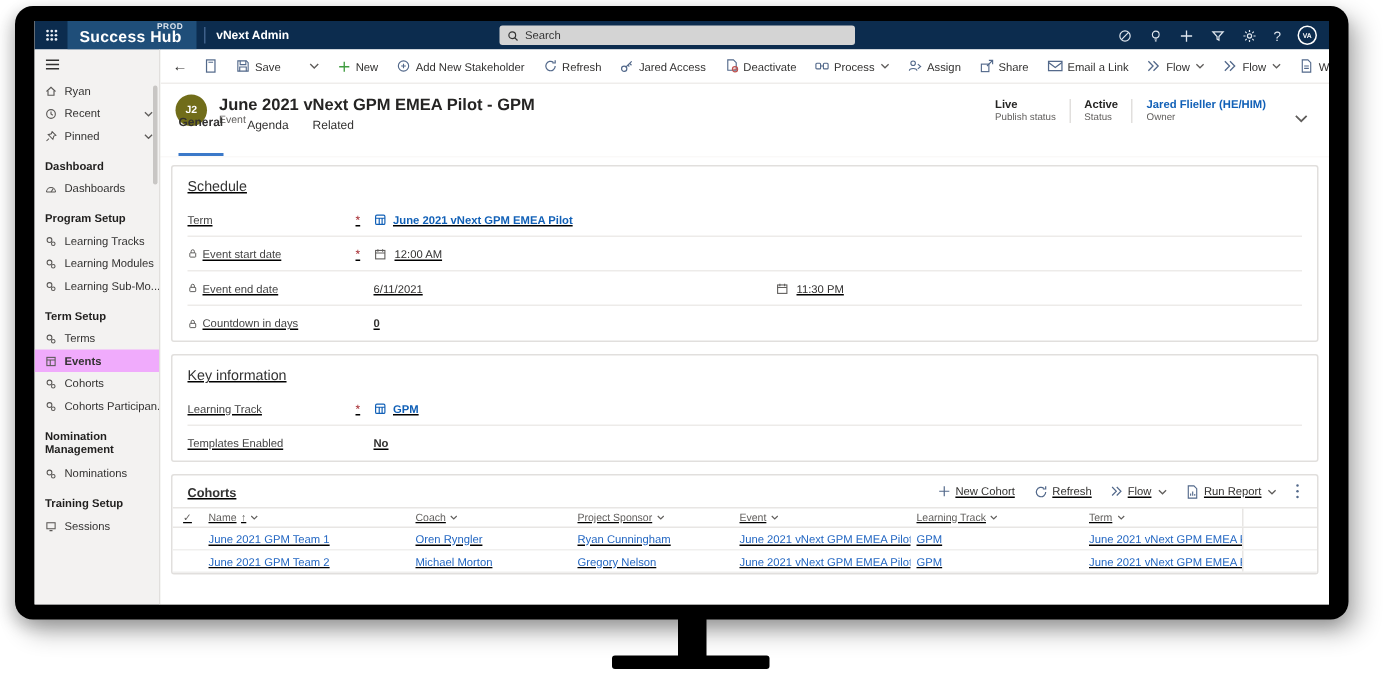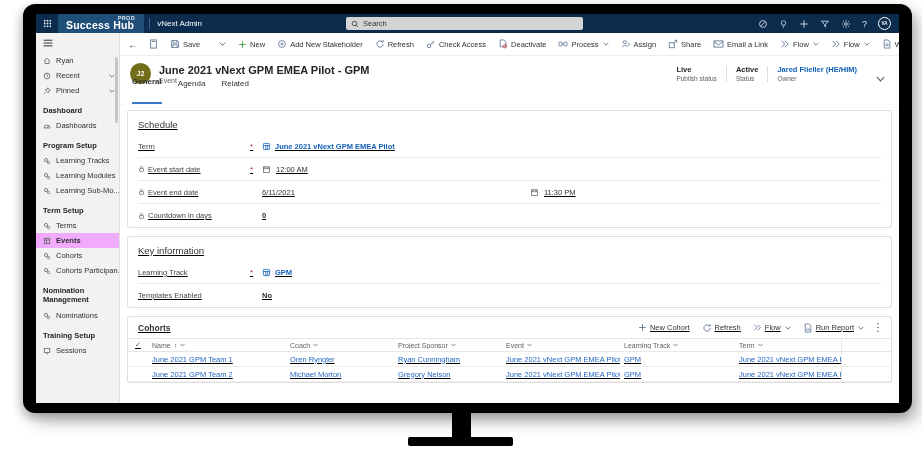--- a/index.html
+++ b/index.html
@@ -2,38 +2,38 @@
 <html><head>
 <meta charset="utf-8">
 <style>
   * { margin:0; padding:0; box-sizing:border-box; }
   html,body { width:922px; height:449px; background:#fff; overflow:hidden;
     font-family:"Liberation Sans","DejaVu Sans",sans-serif; }
   svg { display:block; }
   .ic { display:inline-block; flex:none; }
 
   
-  .monitor { position:absolute; left:23px; top:4px; width:889px; height:409px;
+  .monitor { position:absolute; left:10px; top:4px; width:889px; height:409px;
     background:#000; border-radius:12px;
     box-shadow:6px 8px 16px rgba(0,0,0,.30), -3px 4px 10px rgba(0,0,0,.18); }
   .stand-neck { position:absolute; left:452px; top:410px; width:19px; height:28px; background:#000; }
   .stand-base { position:absolute; left:408px; top:437px; width:105px; height:9px; background:#000; border-radius:2px; }
   .screen { position:absolute; left:13px; top:10px; right:13px; bottom:10px;
     background:#fff; overflow:hidden; }
 
   
   .navbar { position:absolute; left:0; top:0; right:0; height:19px; background:#0c2c4e;
     display:flex; align-items:center; color:#e8edf4; }
   .waffle { width:22px; height:19px; display:flex; align-items:center; justify-content:center; cursor:pointer; }
   .brand { position:relative; height:19px; background:#1f4e79; display:flex; align-items:flex-end;
     padding:0 10px 2px 8px; }
   .brand .app { font-size:10.5px; font-weight:bold; color:#fff; letter-spacing:.2px; }
   .brand .env { position:absolute; top:1px; right:9px; font-size:5.5px; font-weight:bold; color:#dfe6ee; letter-spacing:.4px; }
   .nav-div { width:1px; height:11px; background:#3e608a; margin:0 7px 0 5px; }
-  .area { font-size:8px; font-weight:normal; color:#fff;text-align:right; }
+  .area { font-size:8px; font-weight:bold; color:#fff;text-align:right; }
   .searchbox { position:absolute; left:310px; top:3px; width:237px; height:13px; background:#d4d4d4;
     border-radius:2px; display:flex; align-items:center; gap:4px; padding:0 5px; color:#333; }
   .searchbox input { border:none; outline:none; background:transparent; font-size:7.5px; width:180px;
     font-family:inherit; color:#222; }
   .searchbox input::placeholder { color:#333; opacity:1; }
   .nav-right { margin-left:auto; display:flex; align-items:center; gap:11px; padding-right:8px; }
   .nav-right .ic { color:#dfe6ee; cursor:pointer; }
   .qmark { font-size:9px; color:#dfe6ee; cursor:pointer; }
   .nav-avatar { width:13px; height:13px; border:1px solid #fff; border-radius:50%;
     display:flex; align-items:center; justify-content:center; font-size:4.5px; font-weight:bold; color:#fff; cursor:pointer; }
@@ -393,21 +393,21 @@
             </span>
         <span>Refresh</span>
       </span>
       <span class="cbtn">
         <span class="ic">
               <svg width="10" height="10" viewBox="0 0 16 16" fill="none" stroke="currentColor" stroke-width="1.3">
                 <circle cx="5" cy="11" r="2.8"></circle>
                 <path d="M7 9l6-6M10.8 5.2l2 2M9 7l1.5 1.5"></path>
               </svg>
             </span>
-        <span>Check Access</span>
+        <span>Jared Access</span>
       </span>
       <span class="cbtn">
         <span class="ic">
               <svg width="10" height="10" viewBox="0 0 16 16" fill="none" stroke="currentColor" stroke-width="1.2">
                 <path d="M3.5 1.5h6l3 3v8h-9z"></path>
                 <circle cx="11.2" cy="11.5" r="2.8" stroke="#c0504d"></circle>
                 <path d="M9.3 11.5h3.8" stroke="#c0504d"></path>
               </svg>
             </span>
         <span>Deactivate</span>

